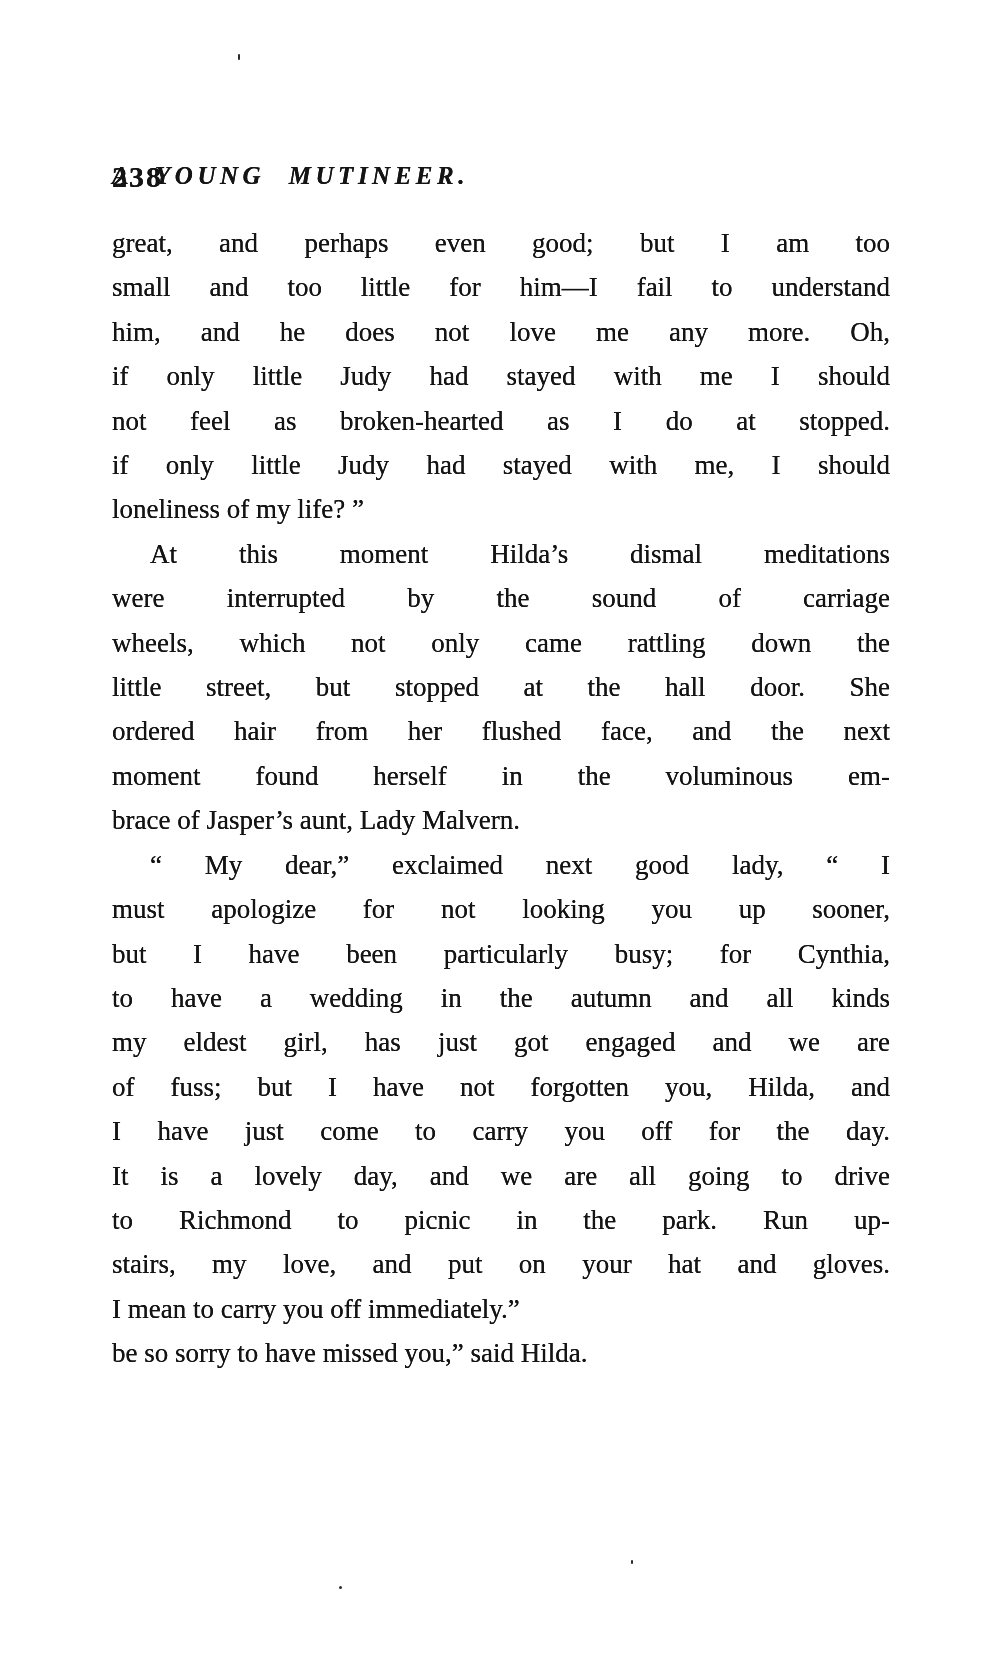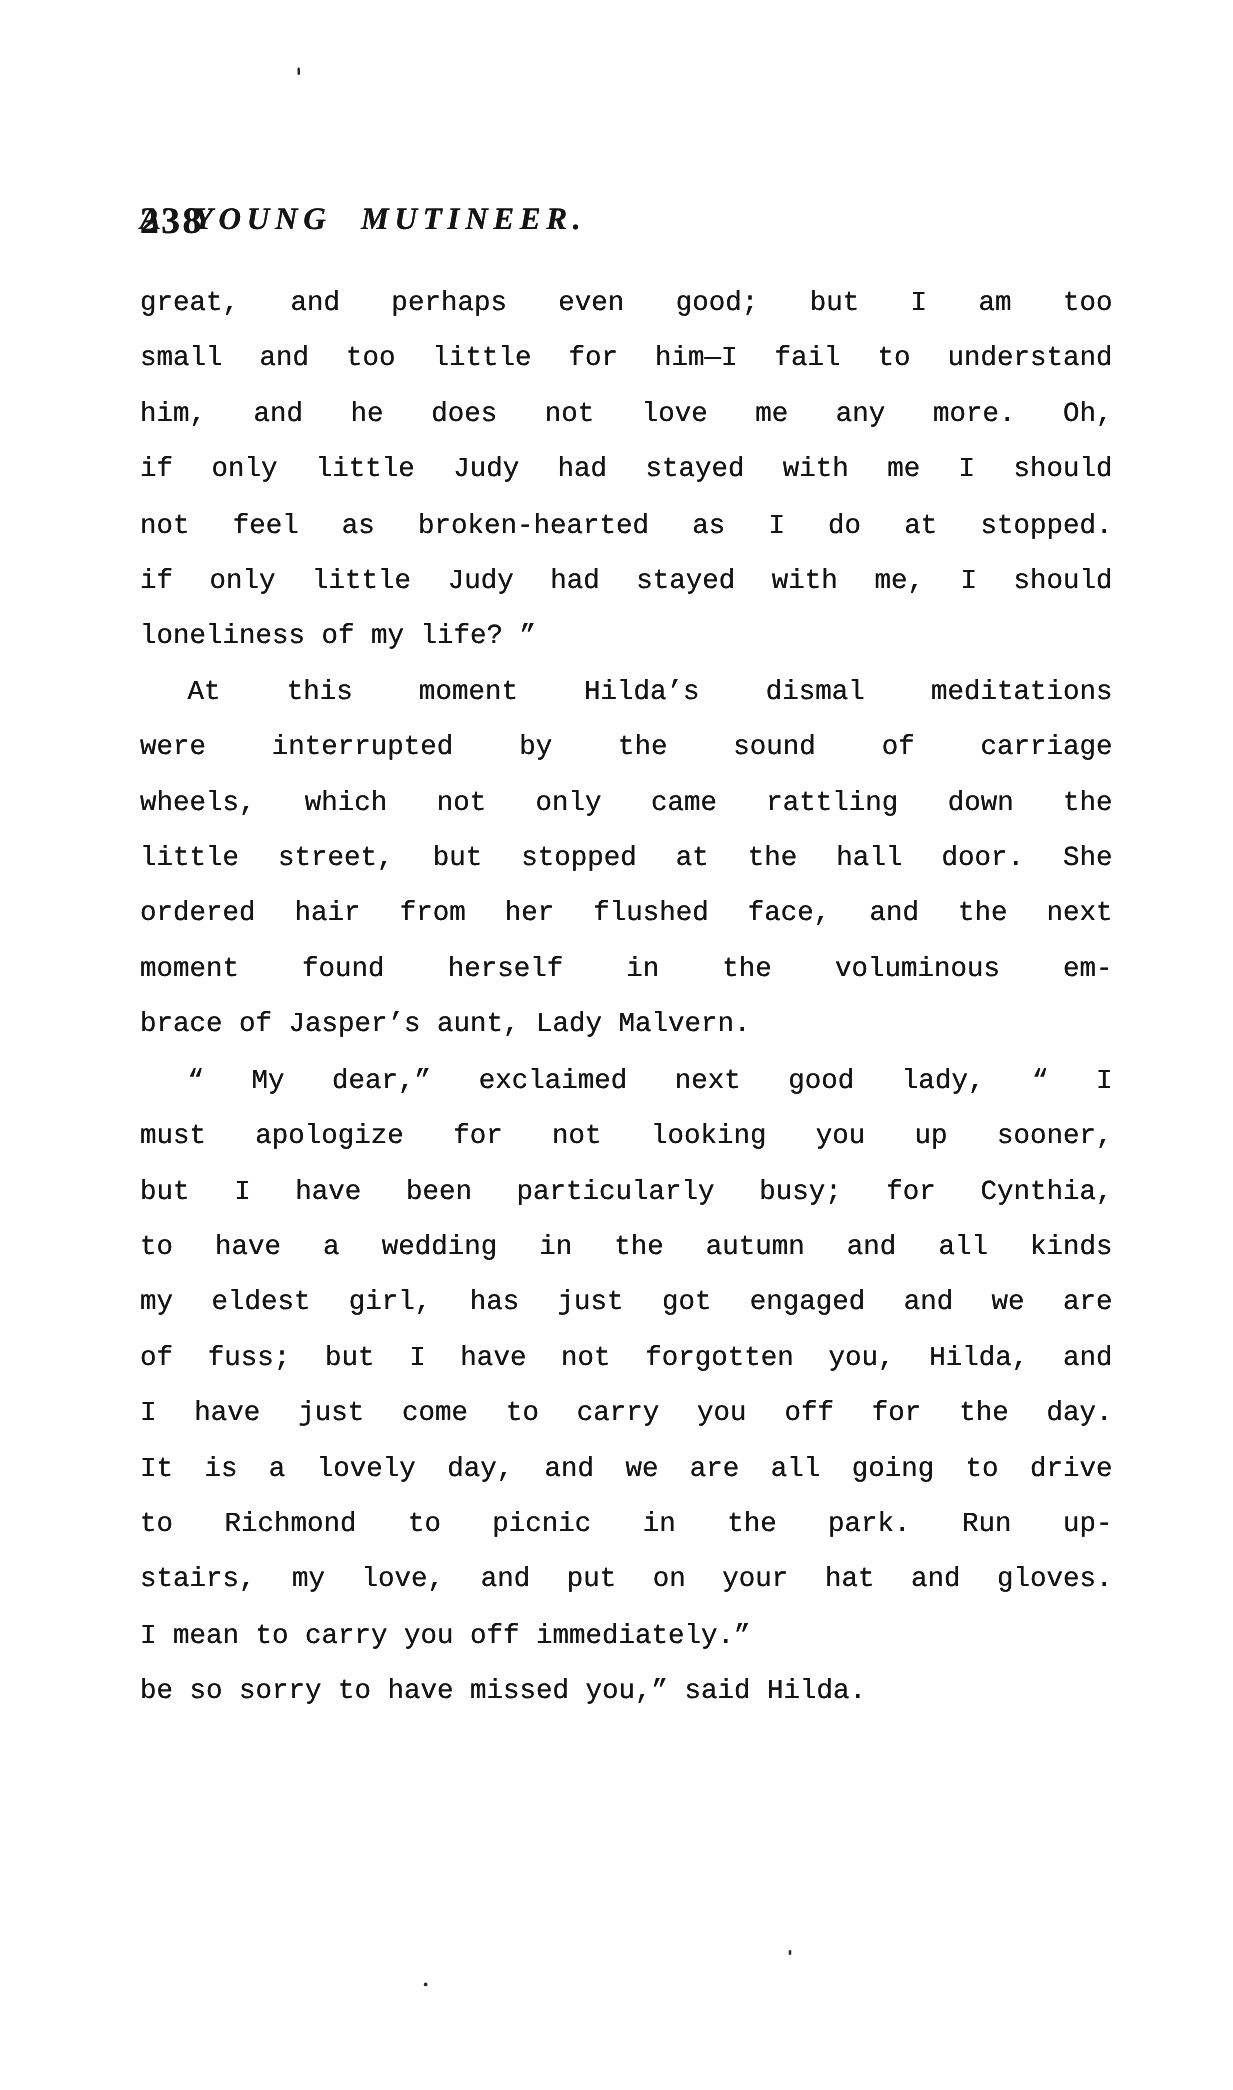--- a/index.html
+++ b/index.html
@@ -45,27 +45,26 @@
     text-shadow: 0 0 0.4px currentColor;
   }
   
   .text-block {
     position: absolute;
     left: 112px;
     top: 221px;
     width: 778px;
   }
   .line {
-    font-size: 22px;
+    font-size: 27px;
     line-height: 44.4px;
     text-align: justify;
     text-align-last: justify;
     text-shadow: 0 0 0.45px currentColor;
     white-space: nowrap;       
-    font-family: Liberation Mono, monospace;
   }
   .line.justified { white-space: normal; }
   .line.last {
     text-align: left;
     text-align-last: left;
   }
   .line.indent { text-indent: 38px; }
   
   .speck {
     position: absolute;

